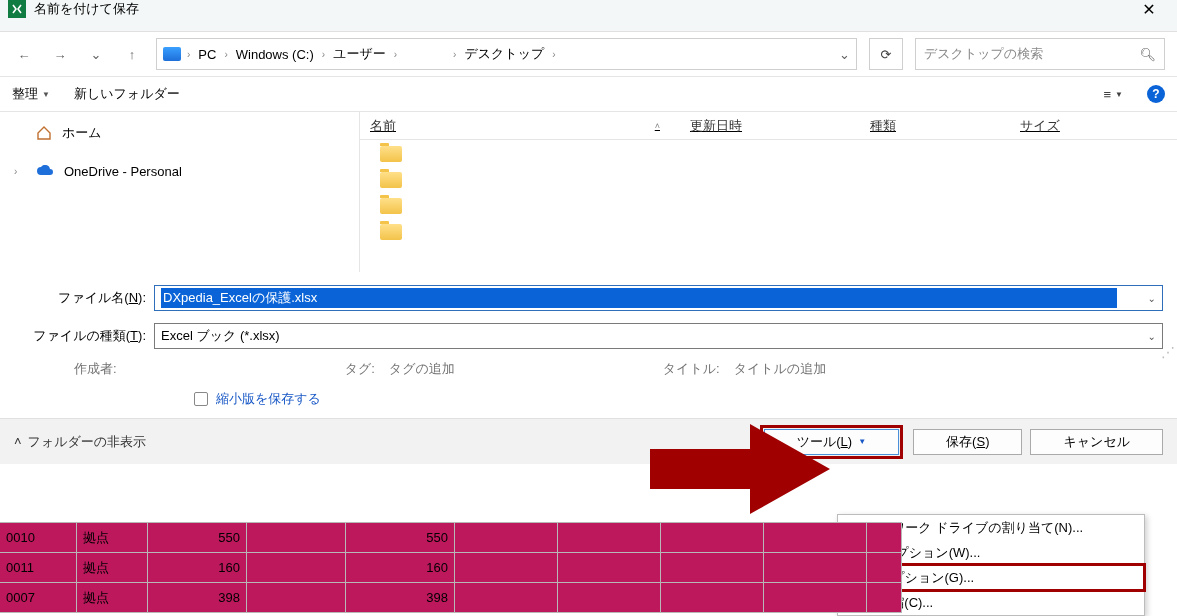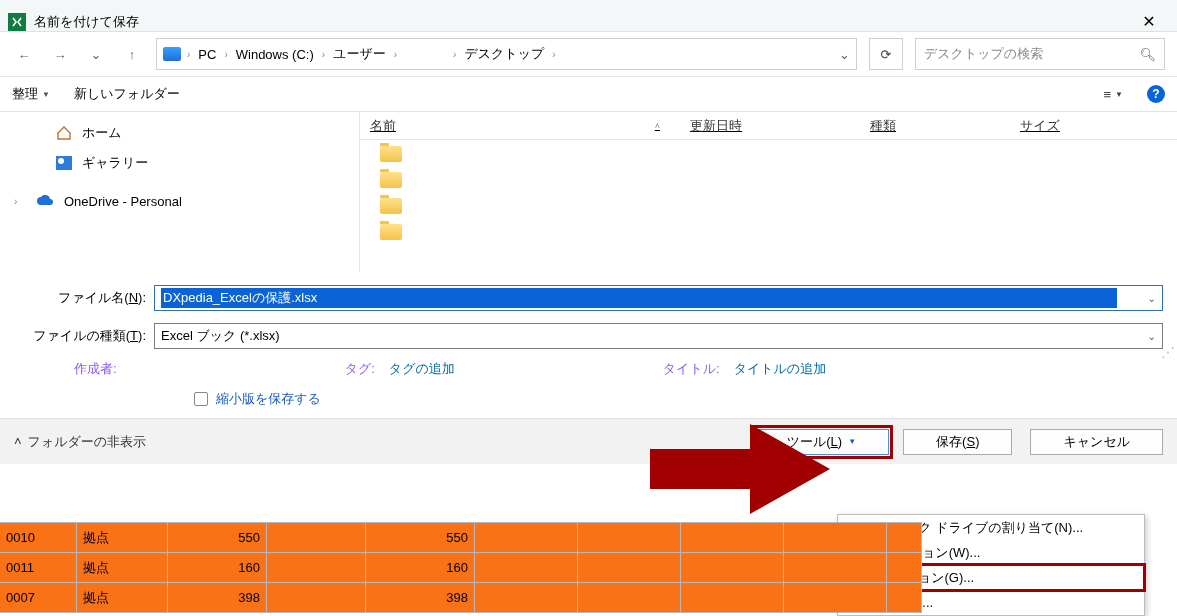--- a/index.html
+++ b/index.html
@@ -1,18 +1,18 @@
 <!DOCTYPE html>
 <html><head>
 <meta charset="utf-8">
 <style>
 * { box-sizing: border-box; margin: 0; padding: 0; font-family: "Yu Gothic UI", "Meiryo", sans-serif; font-size: 13px; }
 body { background: #fff; color: #000; width: 1177px; height: 616px; overflow: hidden; position: relative; }
 
-.titlebar { display: flex; align-items: flex-end; height: 32px; background: #f3f7f7; border-bottom: 1px solid #e0e0e0; padding: 0 8px; }
+.titlebar { display: flex; align-items: flex-start; height: 32px; background: #f3f7f7; border-bottom: 1px solid #e0e0e0; padding: 0 8px; }
 .titlebar .app-icon { width: 18px; height: 18px; background: #107c41; display: flex; align-items: center; justify-content: center; margin-right: 8px; }
 .titlebar .app-icon svg { width: 16px; height: 16px; }
 .titlebar .title { flex: 1; }
 .titlebar .close { width: 40px; text-align: center; font-size: 16px; }
 
 .navbar { display: flex; align-items: center; height: 44px; padding: 6px 12px; gap: 12px; }
 .navbtn { width: 24px; height: 24px; display: flex; align-items: center; justify-content: center; color: #606060; }
 .pathbox { flex: 1; display: flex; align-items: center; border: 1px solid #cfcfcf; height: 32px; padding: 0 6px; gap: 6px; }
 .pathbox .pc-icon { width: 18px; height: 14px; background: linear-gradient(#3aa0ff,#1e6fd9); border-radius: 2px; }
 .pathbox .crumb { color: #000; padding: 0 2px; }
@@ -24,21 +24,21 @@
 
 .toolbar { display: flex; align-items: center; height: 36px; border-top: 1px solid #e5e5e5; border-bottom: 1px solid #e5e5e5; padding: 0 12px; gap: 24px; }
 .toolbar .organize { color: #000; display:flex; align-items:center; gap:4px;}
 .toolbar .organize .tri{ font-size:8px; color:#555;}
 .toolbar .spacer { flex: 1; }
 .toolbar .viewbtn { display:flex; align-items:center; gap:4px; color:#404040;}
 .toolbar .help { width:18px; height:18px; border-radius:50%; background:#0a64d8; color:#fff; display:flex; align-items:center; justify-content:center; font-size:12px; font-weight:bold;}
 
 .mainsplit { display: flex; height: 160px; }
 .sidebar { width: 360px; border-right: 1px solid #e5e5e5; padding: 6px 0; }
-.side-item { display: flex; align-items: center; height: 30px; padding-left: 56px; gap: 10px; }
+.side-item { display: flex; align-items: center; height: 30px; padding-left: 36px; gap: 10px; }
 .side-item.exp { padding-left: 14px; }
 .side-item .exp-ic { width:12px; color:#888; font-size:10px;}
 .home-ic { width:16px; height:14px; }
 .gal-ic { width:16px; height:14px; background:#2e7cd6; position:relative;}
 .gal-ic::after{content:""; position:absolute; width:6px; height:6px; background:#fff; border-radius:50%; top:2px; left:2px;}
 .cloud-ic { width:18px; height:12px; }
 
 .filepane { flex:1; position:relative;text-decoration:underline; }
 .colhdr { display:flex; height:28px; align-items:center; border-bottom:1px solid #e5e5e5; color:#333; }
 .colhdr .col { padding-left:10px; }
@@ -55,51 +55,51 @@
 .formrow { display:flex; align-items:center; height:32px; margin-bottom:6px; }
 .formrow label { width:140px; text-align:right; padding-right:8px; }
 .formrow label .ul{ text-decoration:underline;}
 .formrow .field { flex:1; height:26px; border:1px solid #7a7a7a; padding:0 6px; display:flex; align-items:center; position:relative;}
 .formrow .field.sel { border:1px solid #2f6fb9;gap:31px;}
 .formrow .field .val{ flex:1; }
 .formrow .field .dd{ color:#555; font-size:10px;}
 .field.highlight .val{ background:#0a64d8; color:#fff; padding:1px 2px;}
 
 .metarow { display:flex; align-items:center; padding: 2px 0 6px 60px; gap: 14px; }
-.metarow .mlabel{ color:#8b5cf6; }
-.metarow .mlink{ color:#0369a1;font-family:Liberation Mono, monospace; }
+.metarow .mlabel{ color:#737373; }
+.metarow .mlink{ color:#737373;font-family:Liberation Mono, monospace; }
 .metarow .gap1{ width:200px;}
 .metarow .gap2{ width:180px;}
 
 .thumbrow { display:flex; align-items:center; padding: 6px 0 6px 180px; gap:8px; }
 .chk { width:14px; height:14px; border:1px solid #888; border-radius:2px;}
 .thumbrow .lbl{ color:#1858c6;}
 
 .footer { display:flex; align-items:center; height:46px; padding:0 14px; background:#f2f2f2; border-top:1px solid #e0e0e0; }
 .footer .foldtoggle{ display:flex; align-items:center; gap:6px; color:#333;}
 .footer .spacer{ flex:1;}
 .footer .btn{ height:26px; padding:0 32px; border:1px solid #aaa; background:#fdfdfd; display:flex; align-items:center; gap:6px;}
 .footer .btn .tri{ font-size:8px; color:#1858c6;}
 .footer .btn.tools{ border:1px solid #4a90d9; }
 .tools-wrap{ border:3px solid #a00000; padding:1px; margin-right:10px;}
-.footer .btn.save{ margin-right:18px;justify-content:flex-end;}
+.footer .btn.save{ margin-right:8px;justify-content:flex-end;}
 .resizer{ position:absolute; right:4px; bottom:104px; width:12px; height:12px; color:#bbb; font-size:14px; line-height:8px;}
 
 .arrow-ann { position:absolute; left:650px; top:424px; width:180px; height:90px; pointer-events:none;}
 .arrow-ann svg{ width:100%; height:100%;}
 
 .menu { position:absolute; right:32px; top:514px; width:308px; background:#fff; border:1px solid #bcbcbc; box-shadow:2px 2px 6px rgba(0,0,0,.2); }
 .menu-item{ height:25px; display:flex; align-items:center; padding:0 14px; }
 .menu-item.hl{ outline:3px solid #a00000; outline-offset:-1px;}
 
 .sheet { position:absolute; left:0; top:523px; display:flex; flex-direction:column;}
 .sheet .row{ display:flex; height:30px;}
-.sheet .cell{ border:1px solid #b8b8b8; display:flex; align-items:center; padding:0 6px; background:#f97316; margin:-1px 0 0 -1px;}
+.sheet .cell{ border:1px solid #b8b8b8; display:flex; align-items:center; padding:0 6px; background:#be185d; margin:-1px 0 0 -1px;}
 .sheet .c-a{ width:78px; justify-content:flex-start;}
-.sheet .c-b{ width:92px;}
+.sheet .c-b{ width:72px;}
 .sheet .c-c{ width:100px; justify-content:flex-end;}
 .sheet .c-d{ width:100px;}
 .sheet .c-e{ width:110px; justify-content:flex-end;}
 .sheet .c-f{ width:104px;}
 .sheet .c-g{ width:104px;}
 .sheet .c-h{ width:104px;}
 .sheet .c-i{ width:104px;}
 .sheet .c-j{ width:36px;}
 
 .footer-area{ position:relative;}
@@ -156,24 +156,20 @@
   <div class="help">?</div>
 </div>
 
 <div class="mainsplit">
   <div class="sidebar">
     <div class="side-item">
       <svg class="home-ic" viewBox="0 0 16 14">
           <path d="M2 7 L8 1 L14 7 V13 H2 Z" fill="none" stroke="#c07030" stroke-width="1.4"></path>
         </svg>
       <span>ホーム</span>
-    </div>
-    <div class="side-item">
-      <div class="gal-ic"></div>
-      <span>ギャラリー</span>
     </div>
     <div style="height:8px"></div>
     <div class="side-item exp">
       <span class="exp-ic">›</span>
       <svg class="cloud-ic" viewBox="0 0 18 12">
           <path d="M5 10a4 4 0 010-8 5 5 0 019 2 3 3 0 010 6z" fill="#1e6fd9"></path>
         </svg>
       <span>OneDrive - Personal</span>
     </div>
   </div>

